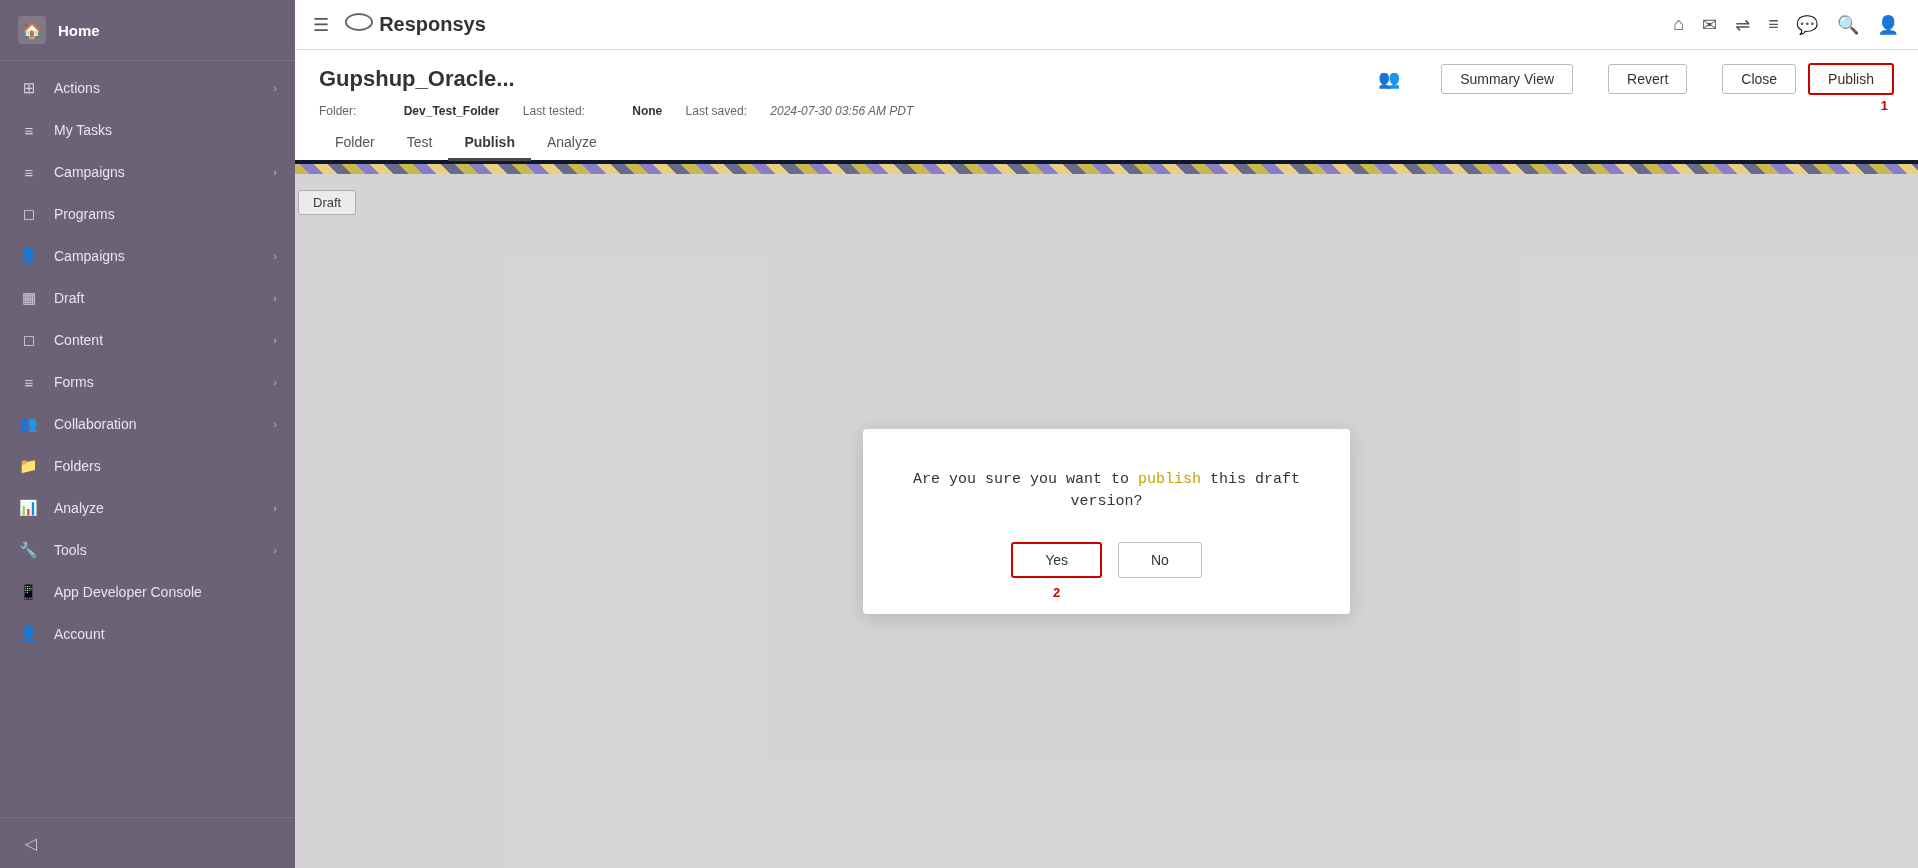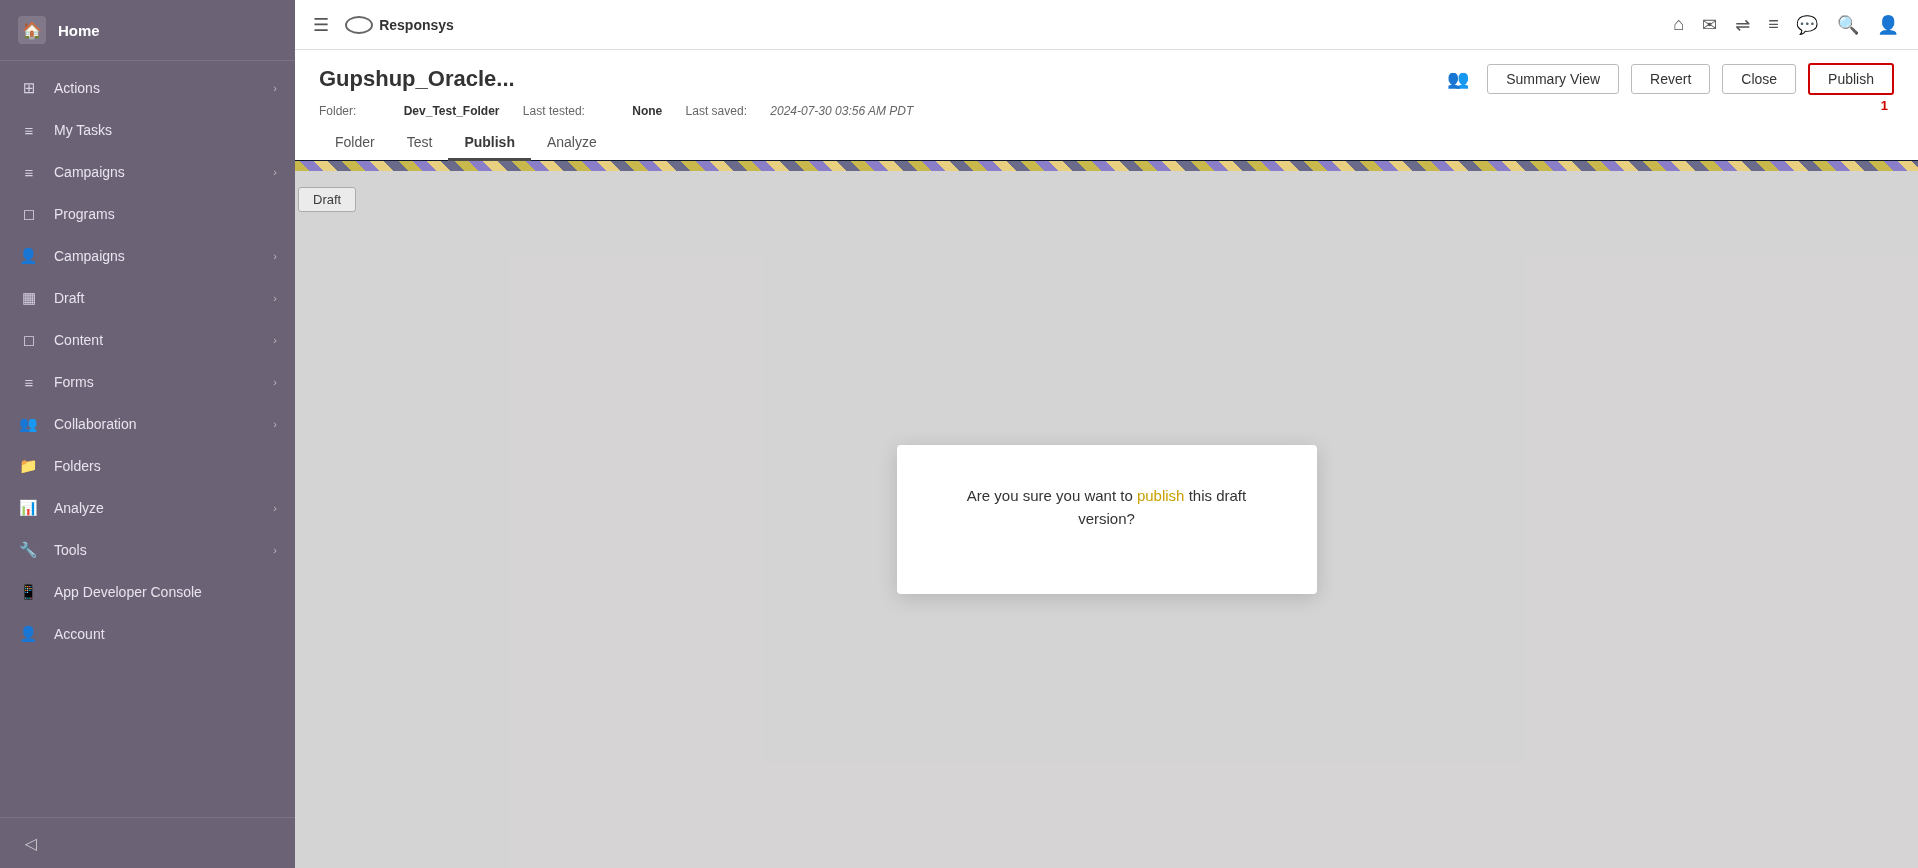--- a/index.html
+++ b/index.html
@@ -84,37 +84,37 @@
       height: 50px;
       background: #fff;
       border-bottom: 1px solid #ddd;
       display: flex;
       align-items: center;
       padding: 0 18px;
       gap: 16px;
     }
     .topbar-menu-icon { font-size: 18px; color: #555; cursor: pointer; }
     .topbar-logo {
-      display: flex; align-items: center; gap: 6px;
-      font-size: 14px; font-weight: 600; color: #333;
+      display: flex; gap: 6px;
+      font-size: 20px; font-weight: 600; color: #333;
     }
     .topbar-logo-oval {
       width: 28px; height: 18px;
       border: 2px solid #666;
       border-radius: 50%;
     }
     .topbar-spacer { flex: 1; }
     .topbar-icons { display: flex; gap: 18px; align-items: center; }
     .topbar-icon { font-size: 18px; color: #555; cursor: pointer; }
 
     
     .campaign-header {
       background: #fff;
       padding: 12px 24px 0 24px;
-      border-bottom: 1px solid #0f172a;
+      border-bottom: 4px solid #0f172a;
     }
     .campaign-title-row {
       display: flex;
       align-items: center;
       justify-content: space-between;
       margin-bottom: 8px;
     }
     .campaign-title {
       font-size: 22px;
       font-weight: 600;
@@ -134,20 +134,21 @@
       display: flex; align-items: center; justify-content: center;
     }
     .btn-outline {
       padding: 6px 18px;
       border: 1px solid #bbb;
       background: #fff;
       border-radius: 3px;
       font-size: 14px;
       color: #333;
       cursor: pointer;
+      margin-left: 23px;
     }
     .btn-publish-header {
       padding: 6px 18px;
       border: 2px solid #c00;
       background: #fff;
       border-radius: 3px;
       font-size: 14px;
       color: #333;
       cursor: pointer;
       font-weight: 500;
@@ -289,20 +290,21 @@
       padding: 40px 50px 36px 50px;
       min-width: 420px;
       box-shadow: 0 4px 20px rgba(0,0,0,0.15);
       text-align: center;
     }
     .dialog-message {
       font-size: 15px;
       color: #333;
       margin-bottom: 28px;
       line-height: 1.5;
+      font-family: Liberation Mono, monospace;
     }
     .dialog-message .highlight { color: #c8a000; font-weight: 500; }
     .dialog-buttons {
       display: flex;
       gap: 16px;
       justify-content: center;
     }
     .btn-yes {
       padding: 8px 32px;
       border: 2px solid #c00;
@@ -498,16 +500,23 @@
         </div>
         <div class="wf-node-label">End</div>
       </div>
     </div>
 
     <div class="dialog-overlay">
       <div class="dialog-box">
         <div class="dialog-message">
           <span>Are you sure you want to </span><span class="highlight">publish</span><span> this draft<br>version?</span>
         </div>
+        <div class="dialog-buttons">
+          <div style="position:relative;display:inline-block;">
+            <button class="btn-yes">Yes</button>
+            <span class="badge-num" style="position:absolute;bottom:-22px;left:50%;transform:translateX(-50%);color:#c00;font-size:13px;font-weight:700;">2</span>
+          </div>
+          <button class="btn-no">No</button>
+        </div>
       </div>
     </div>
   </div>
 </div>
 
 </body></html>

